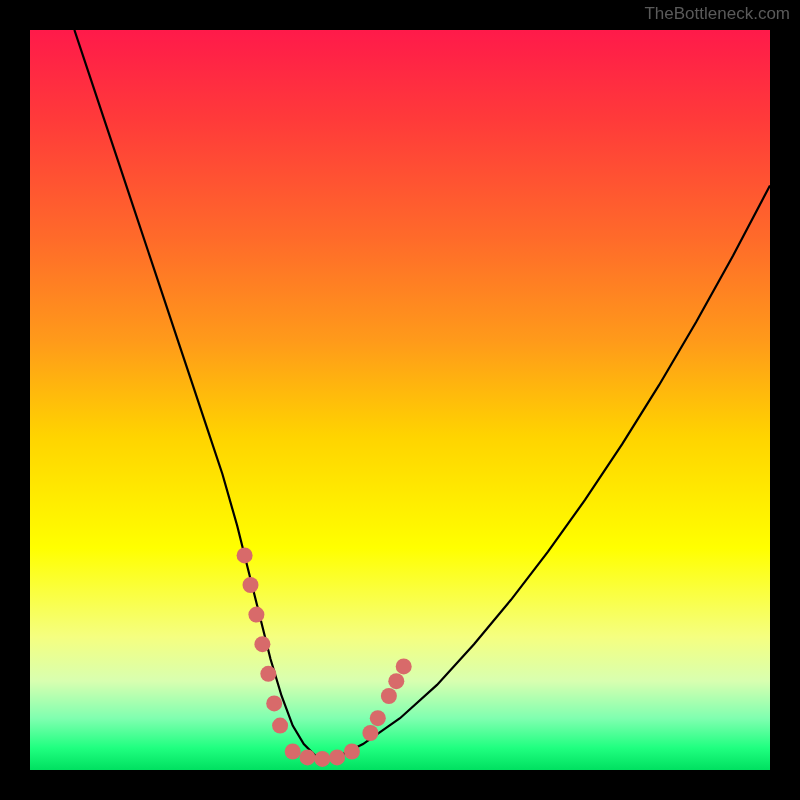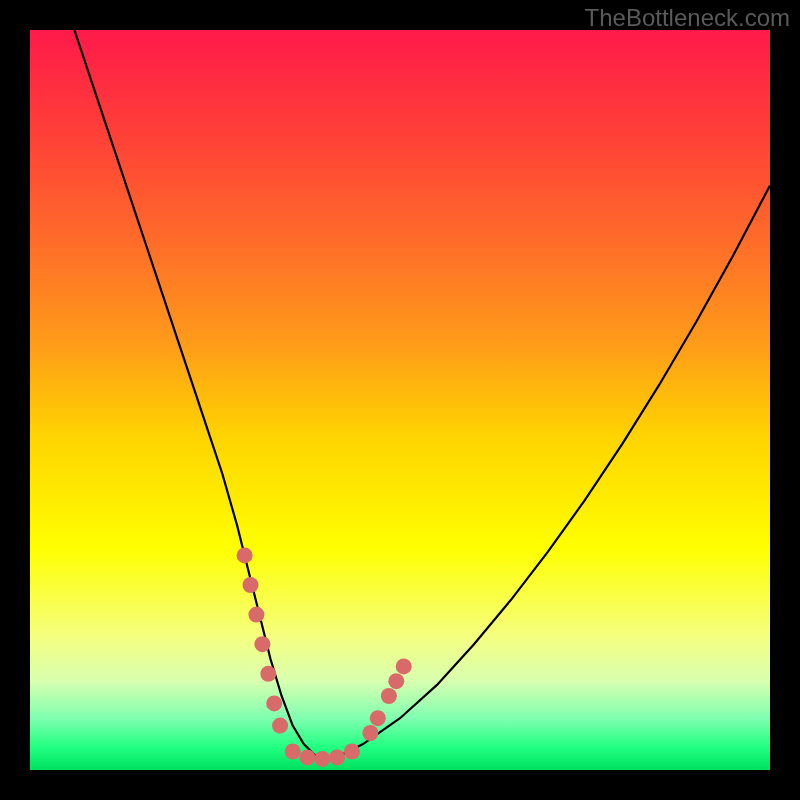--- a/index.html
+++ b/index.html
@@ -9,21 +9,21 @@
     background: #000;
     position: relative;
     font-family: Arial, sans-serif;
     overflow: hidden;
   }
   .watermark {
     position: absolute;
     top: 4px;
     right: 10px;
     color: #5a5a5a;
-    font-size: 24px;
+    font-size: 17px;
     font-weight: 500;
     z-index: 10;
     text-align: center;
   }
   .plot-bg {
     position: absolute;
     top: 30px;
     left: 30px;
     width: 740px;
     height: 740px;

